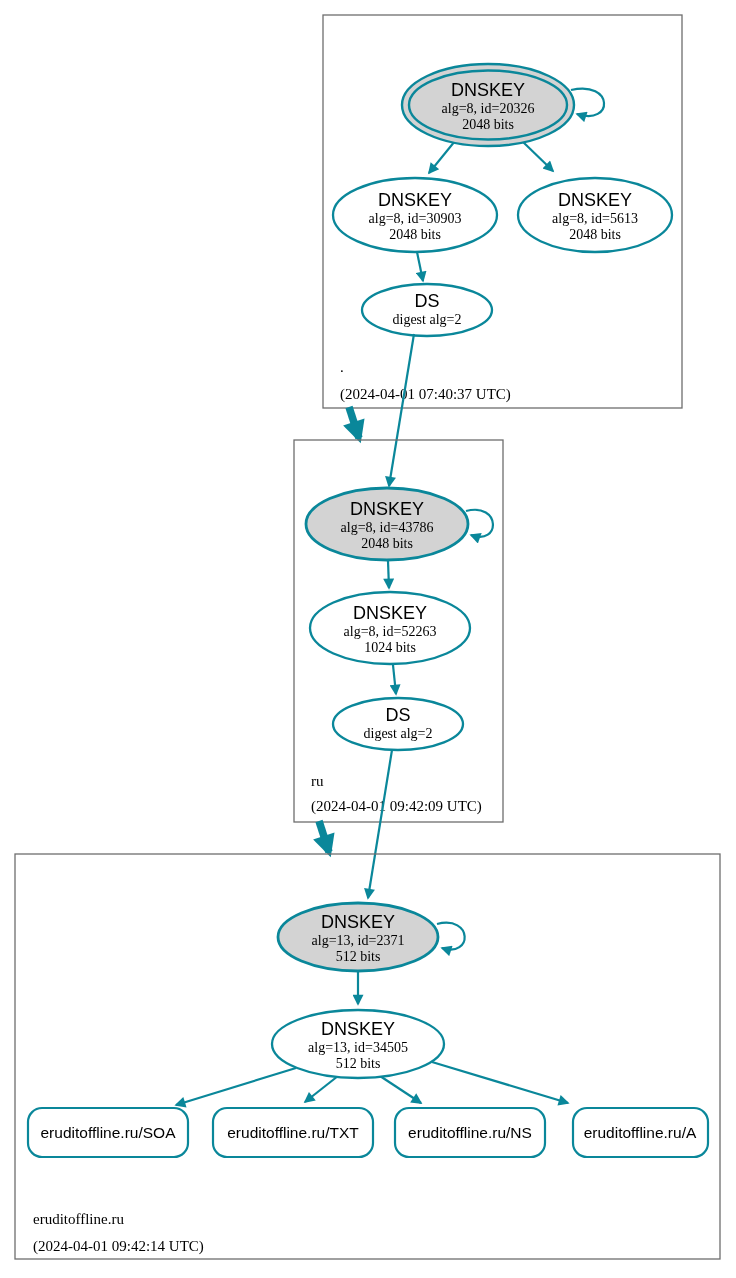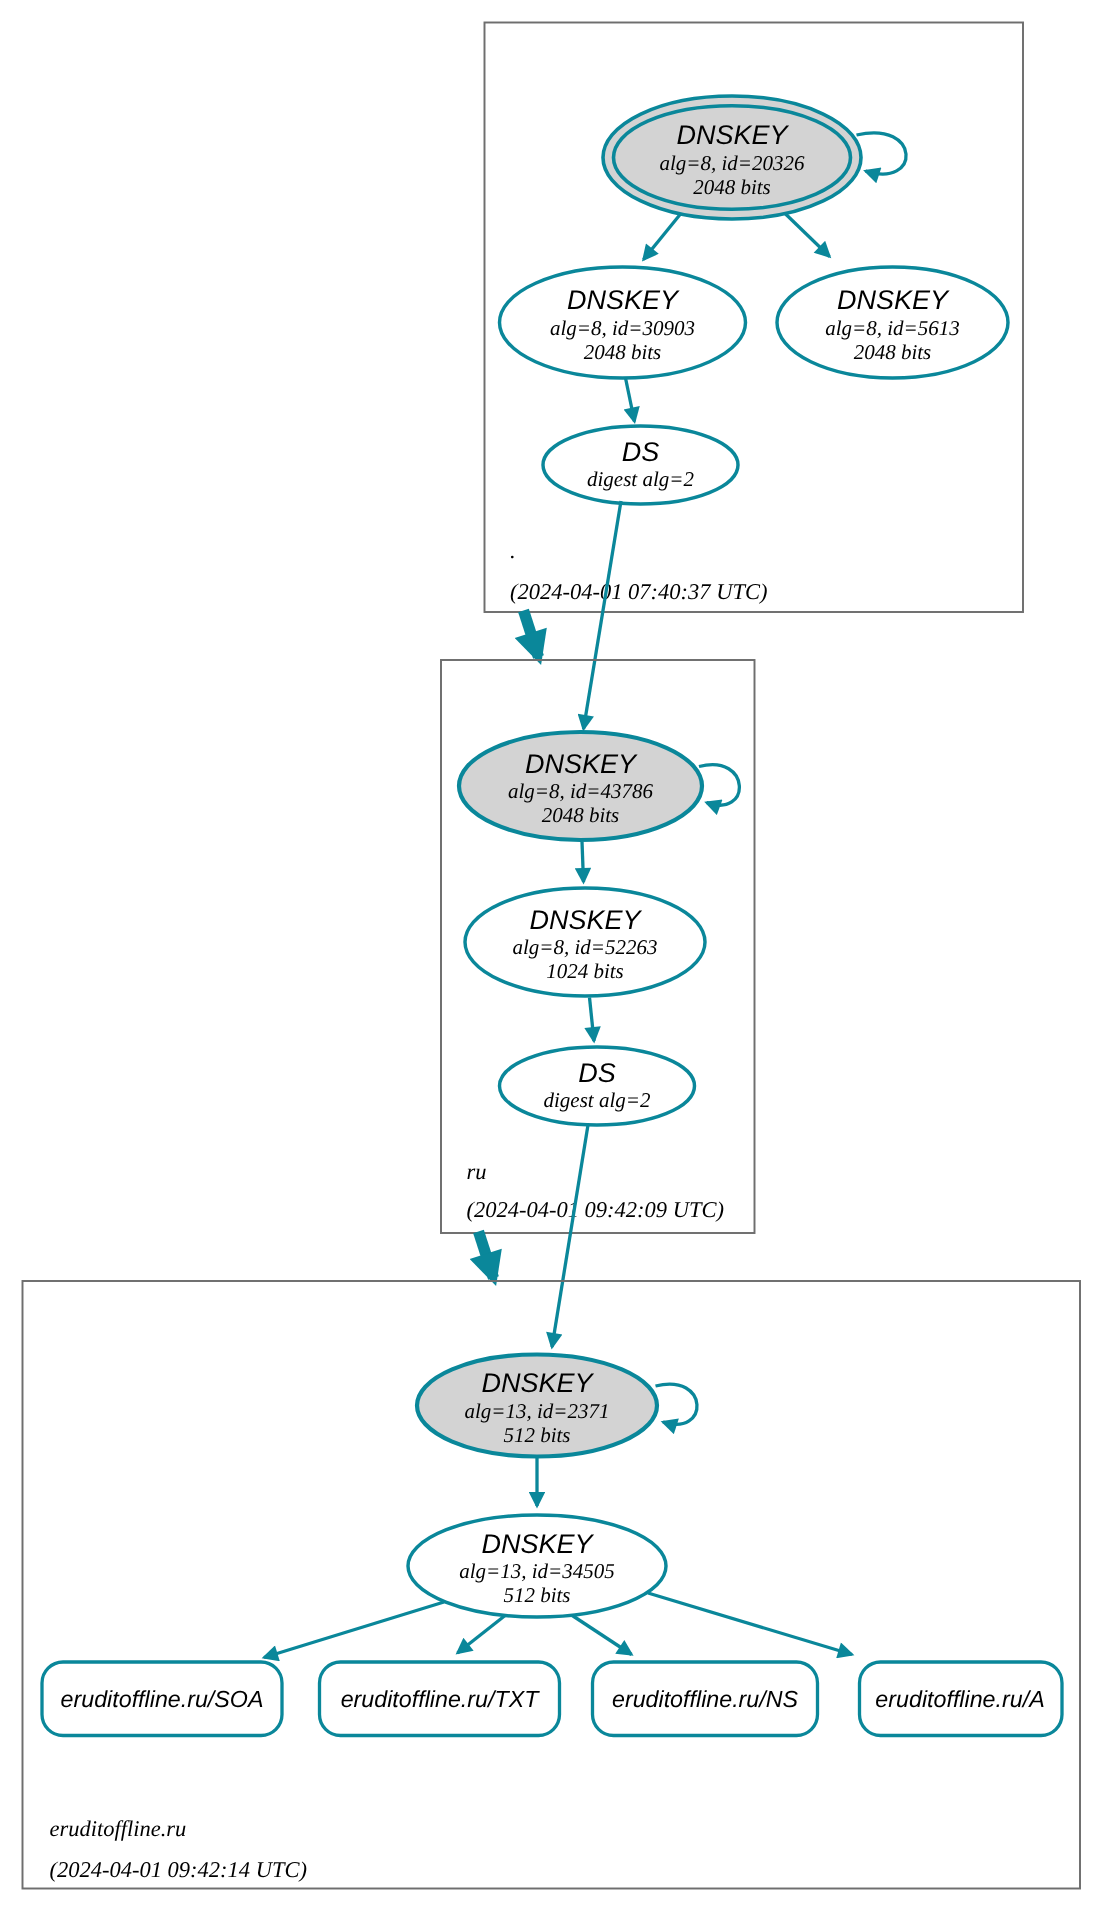--- a/index.html
+++ b/index.html
@@ -1,16 +1,16 @@
 <!DOCTYPE html>
 <html><head>
 <meta charset="utf-8">
 <style>
   html,body{margin:0;padding:0;background:#ffffff;}
-  .canvas{position:relative;width:736px;height:1278px;background:#ffffff;font-family:"Liberation Serif",serif;font-style:italic;}
+  .canvas{position:relative;width:736px;height:1278px;background:#ffffff;font-family:"Liberation Serif",serif;}
   svg{display:block;}
   .zone-box{fill:none;stroke:#6e6e6e;stroke-width:1.3;}
   .edge{stroke:#0a879a;stroke-width:2.2;fill:none;}
   .edge-thick{stroke:#0a879a;stroke-width:7.5;fill:none;}
   .node{fill:#ffffff;stroke:#0a879a;stroke-width:2.3;}
   .node-sep{fill:#d3d3d3;stroke:#0a879a;stroke-width:2.8;}
   .rrset{fill:#ffffff;stroke:#0a879a;stroke-width:2.2;}
   .node-title{font-family:"Liberation Sans",sans-serif;font-size:18px;fill:#000;text-anchor:middle;}
   .node-detail{font-family:"Liberation Serif",serif;font-size:14px;fill:#000;text-anchor:middle;}
   .rrset-label{font-family:"Liberation Sans",sans-serif;font-size:15.5px;fill:#000;text-anchor:middle;}

